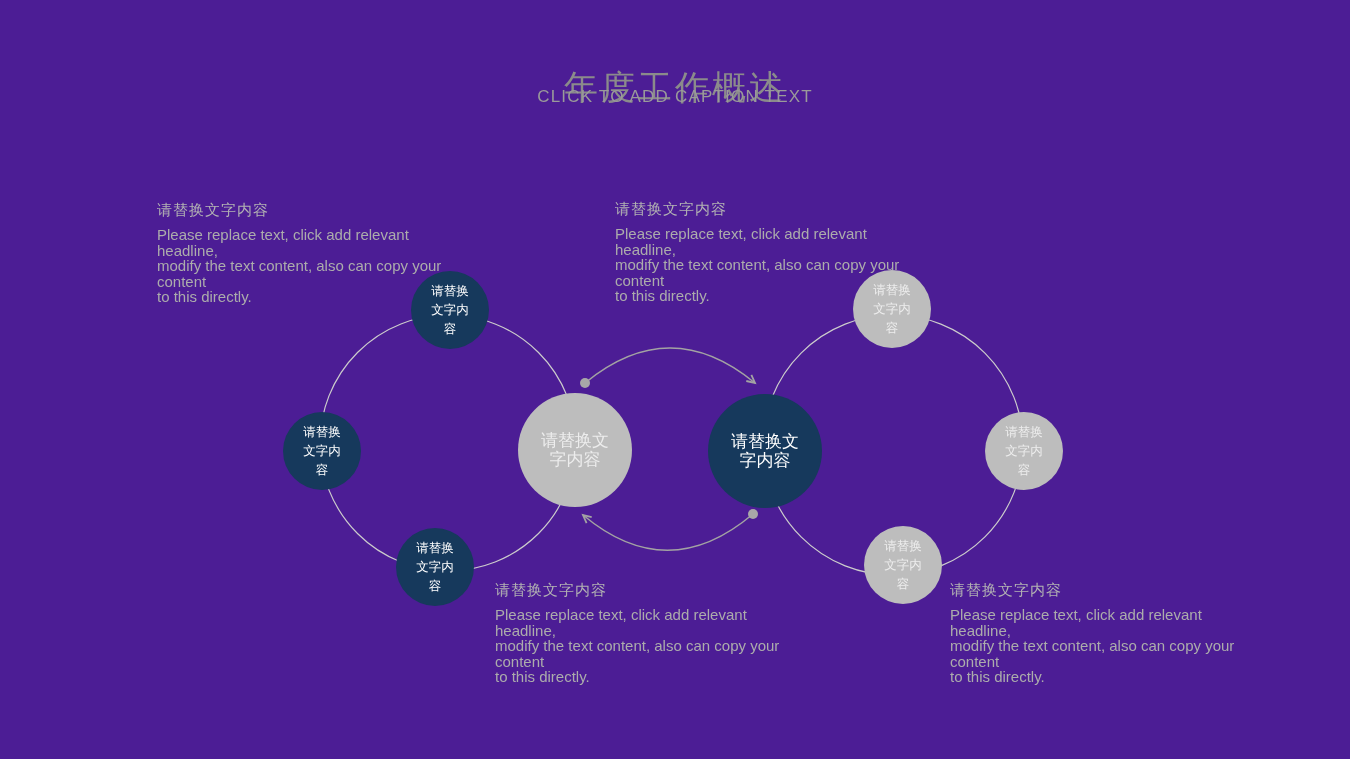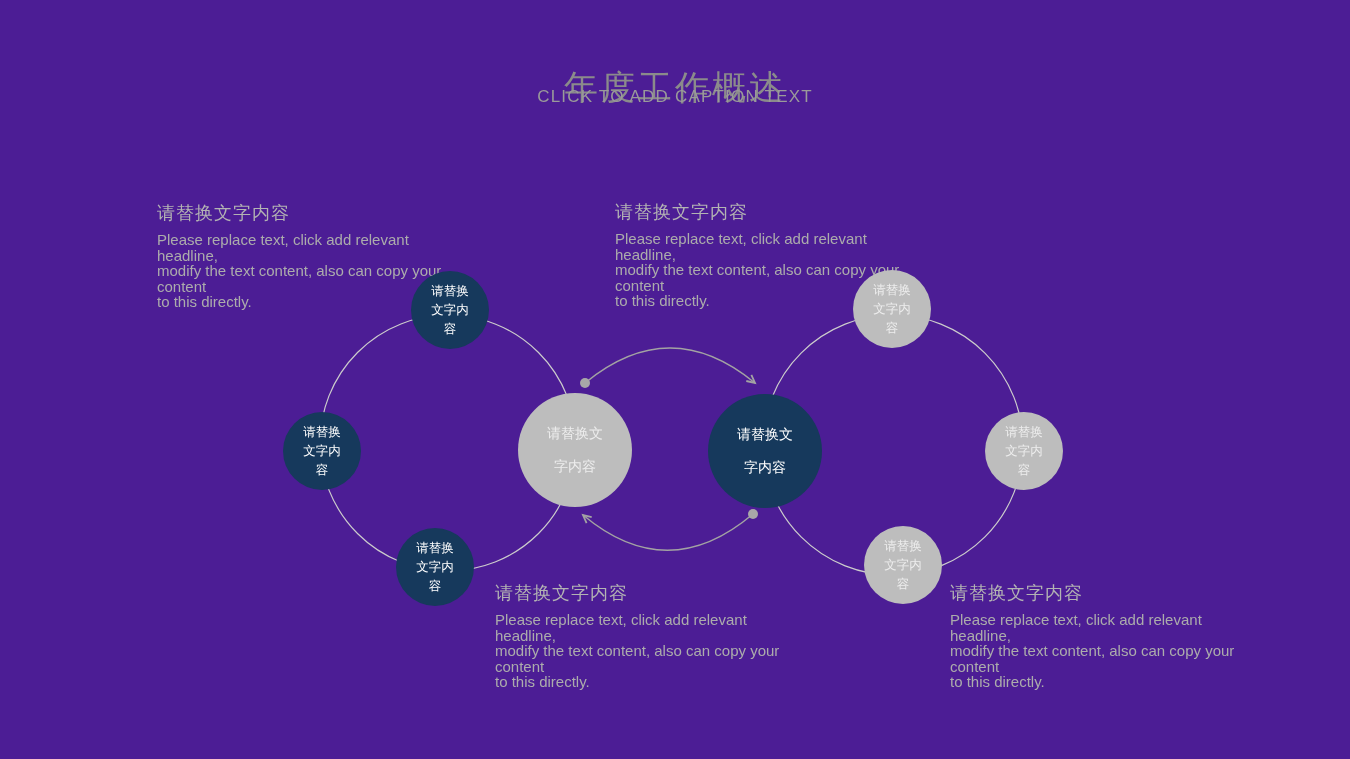--- a/index.html
+++ b/index.html
@@ -31,21 +31,21 @@
     letter-spacing: 1.2px;
   }
   .diagram-svg {
     position: absolute;
     top: 0; left: 0;
     width: 1350px; height: 759px;
   }
   .tblock { position: absolute; width: 310px; }
   .tblock .tb-heading {
     margin: 0 0 7px 0;
-    font-size: 18px;
+    font-size: 15px;
     font-weight: 400;
     color: #b3b3b3;
     letter-spacing: 1px;
   }
   .tblock .tb-body {
     margin: 0;
     font-size: 15px;
     color: #acacac;
     line-height: 15.5px;
     white-space: pre-line;
@@ -59,21 +59,21 @@
     position: absolute;
     border-radius: 50%;
     display: flex;
     align-items: center;
     justify-content: center;
     text-align: center;
   }
   .circle .label { white-space: pre-line; }
   .navy { background: #16395c; color: #ffffff; }
   .grayc { background: #bdbdbd; color: #ededed; }
-  .big   { width: 114px; height: 114px; font-size: 14px; line-height: 33px; }
+  .big   { width: 114px; height: 114px; font-size: 17px; line-height: 19px; }
   .small { width: 78px;  height: 78px;  font-size: 12.5px; line-height: 19px; }
 
   #c-center-left  { left: 518px; top: 393px; }
   #c-center-right { left: 708px; top: 394px; }
   #c-left-top     { left: 411px; top: 271px; }
   #c-left-left    { left: 283px; top: 412px; }
   #c-left-bottom  { left: 396px; top: 528px; }
   #c-right-top    { left: 853px; top: 270px; }
   #c-right-right  { left: 985px; top: 412px; }
   #c-right-bottom { left: 864px; top: 526px; }

